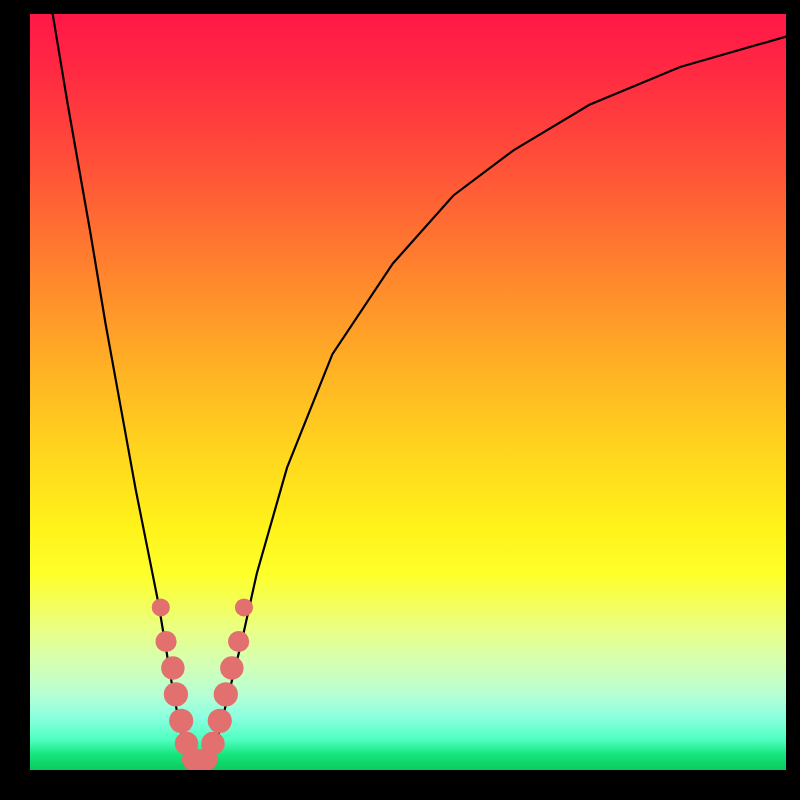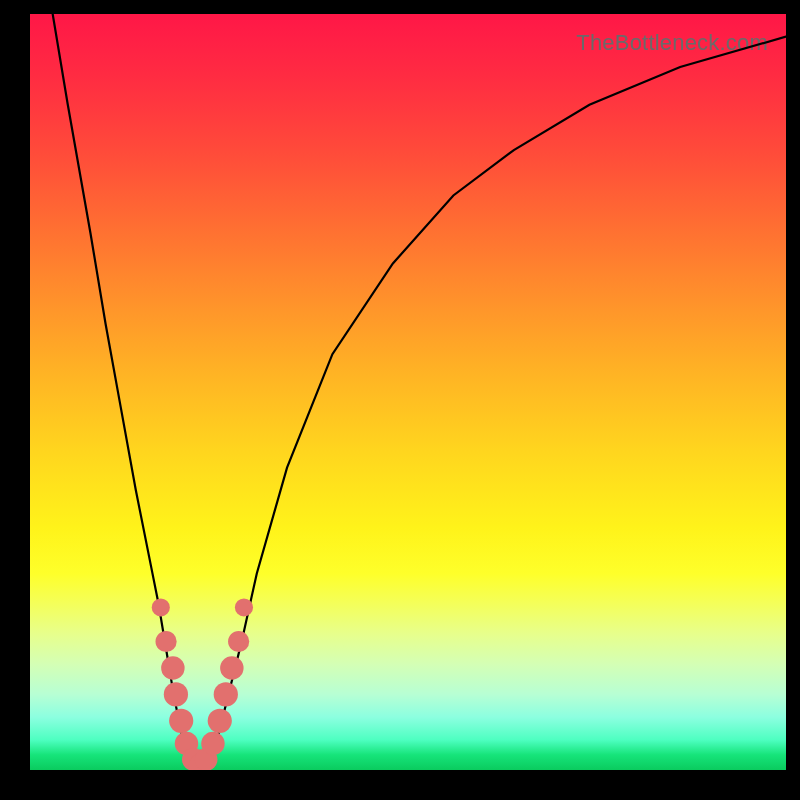--- a/index.html
+++ b/index.html
@@ -70,21 +70,20 @@
     stroke: #000;
     stroke-width: 2.2;
     stroke-linecap: round;
   }
 </style>
 </head>
 <body>
 
 <div class="frame">
   <div class="plot">
-    <div class="watermark">TheBottleneck.com</div>
     <svg class="curve" viewBox="0 0 756 756" preserveAspectRatio="none">
       <path id="curve-path" class="curve-path" d="M22.68 0.00 L37.80 90.72 L60.48 219.24 L75.60 309.96 L90.72 393.12 L105.84 476.28 L120.96 551.88 L128.52 589.68 L136.08 635.04 L143.64 680.40 L151.20 718.20 L158.76 740.88 L166.32 751.46 L173.88 751.46 L181.44 740.88 L189.00 718.20 L196.56 687.96 L211.68 627.48 L226.80 559.44 L257.04 453.60 L302.40 340.20 L362.88 249.48 L423.36 181.44 L483.84 136.08 L559.44 90.72 L650.16 52.92 L756.00 22.68" stroke="#000000"></path>
       <g id="dots">
           <circle cx="130.79" cy="593.46" r="9.07" class="dot" fill="#e2706e"></circle>
           <circle cx="136.08" cy="627.48" r="10.58" class="dot" fill="#e2706e"></circle>
           <circle cx="142.88" cy="653.94" r="11.72" class="dot" fill="#e2706e"></circle>
           <circle cx="145.91" cy="680.40" r="12.10" class="dot" fill="#e2706e"></circle>
           <circle cx="151.20" cy="706.86" r="12.10" class="dot" fill="#e2706e"></circle>
           <circle cx="156.49" cy="729.54" r="11.72" class="dot" fill="#e2706e"></circle>
           <circle cx="163.30" cy="745.42" r="11.34" class="dot" fill="#e2706e"></circle>

